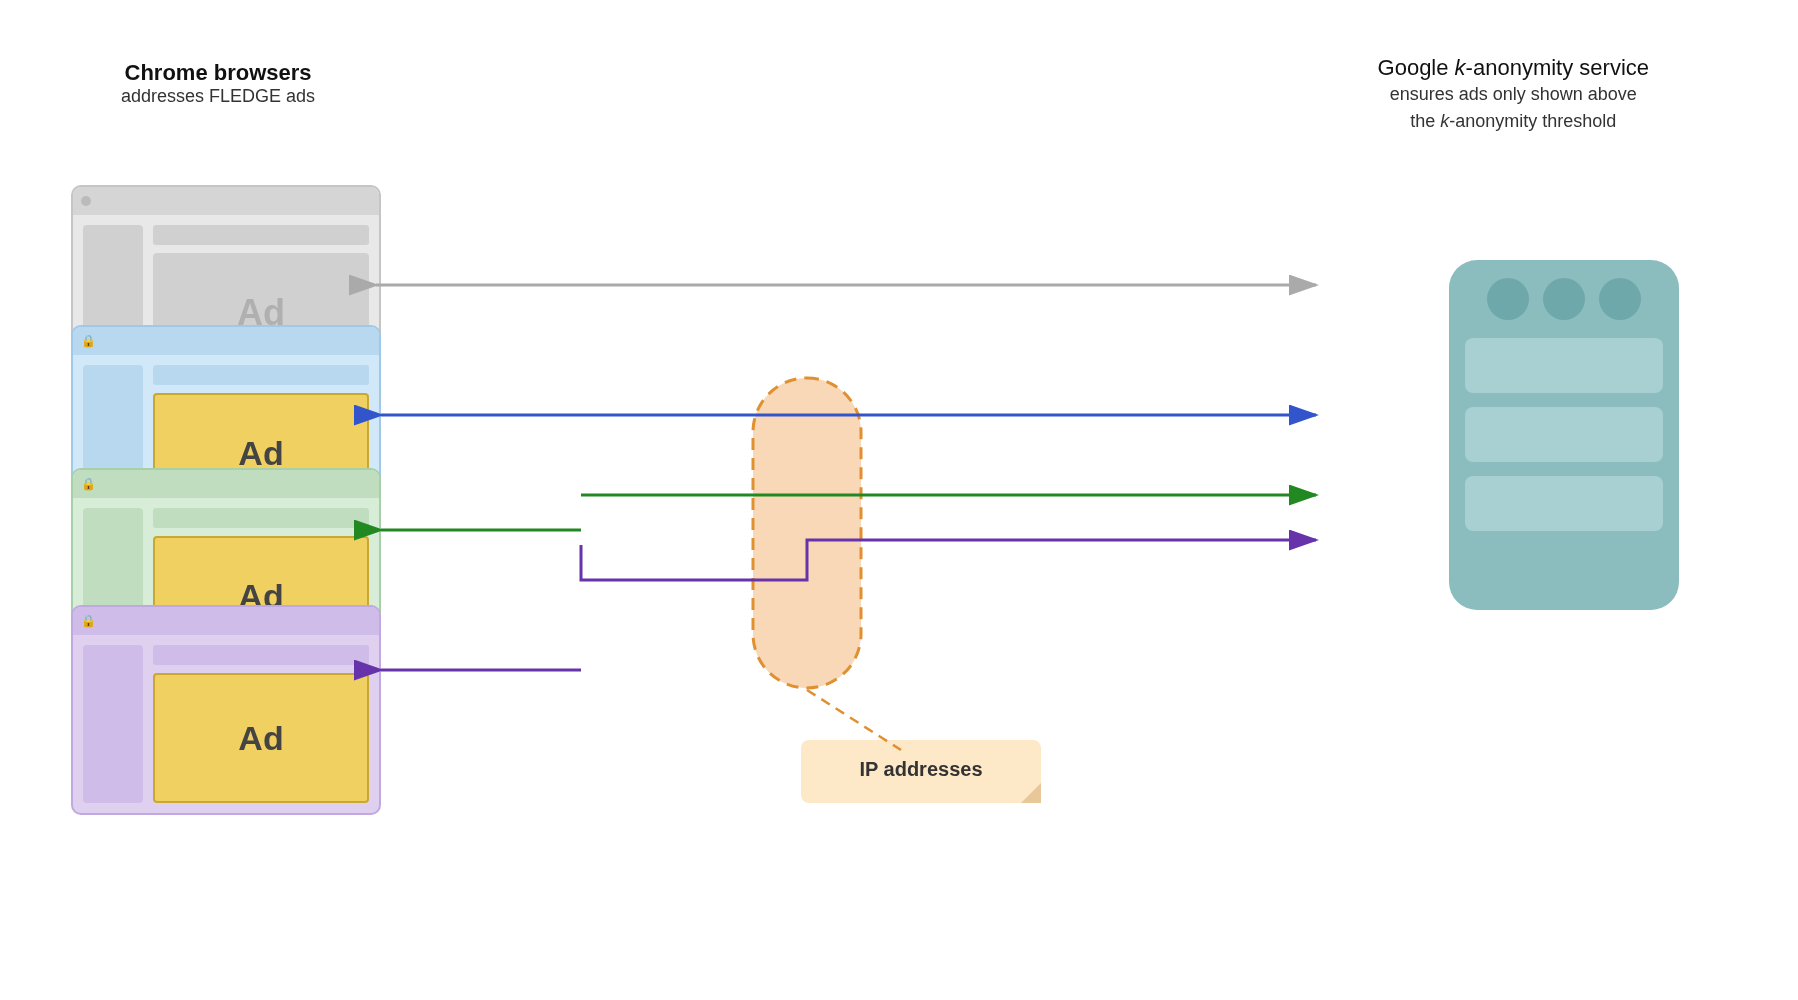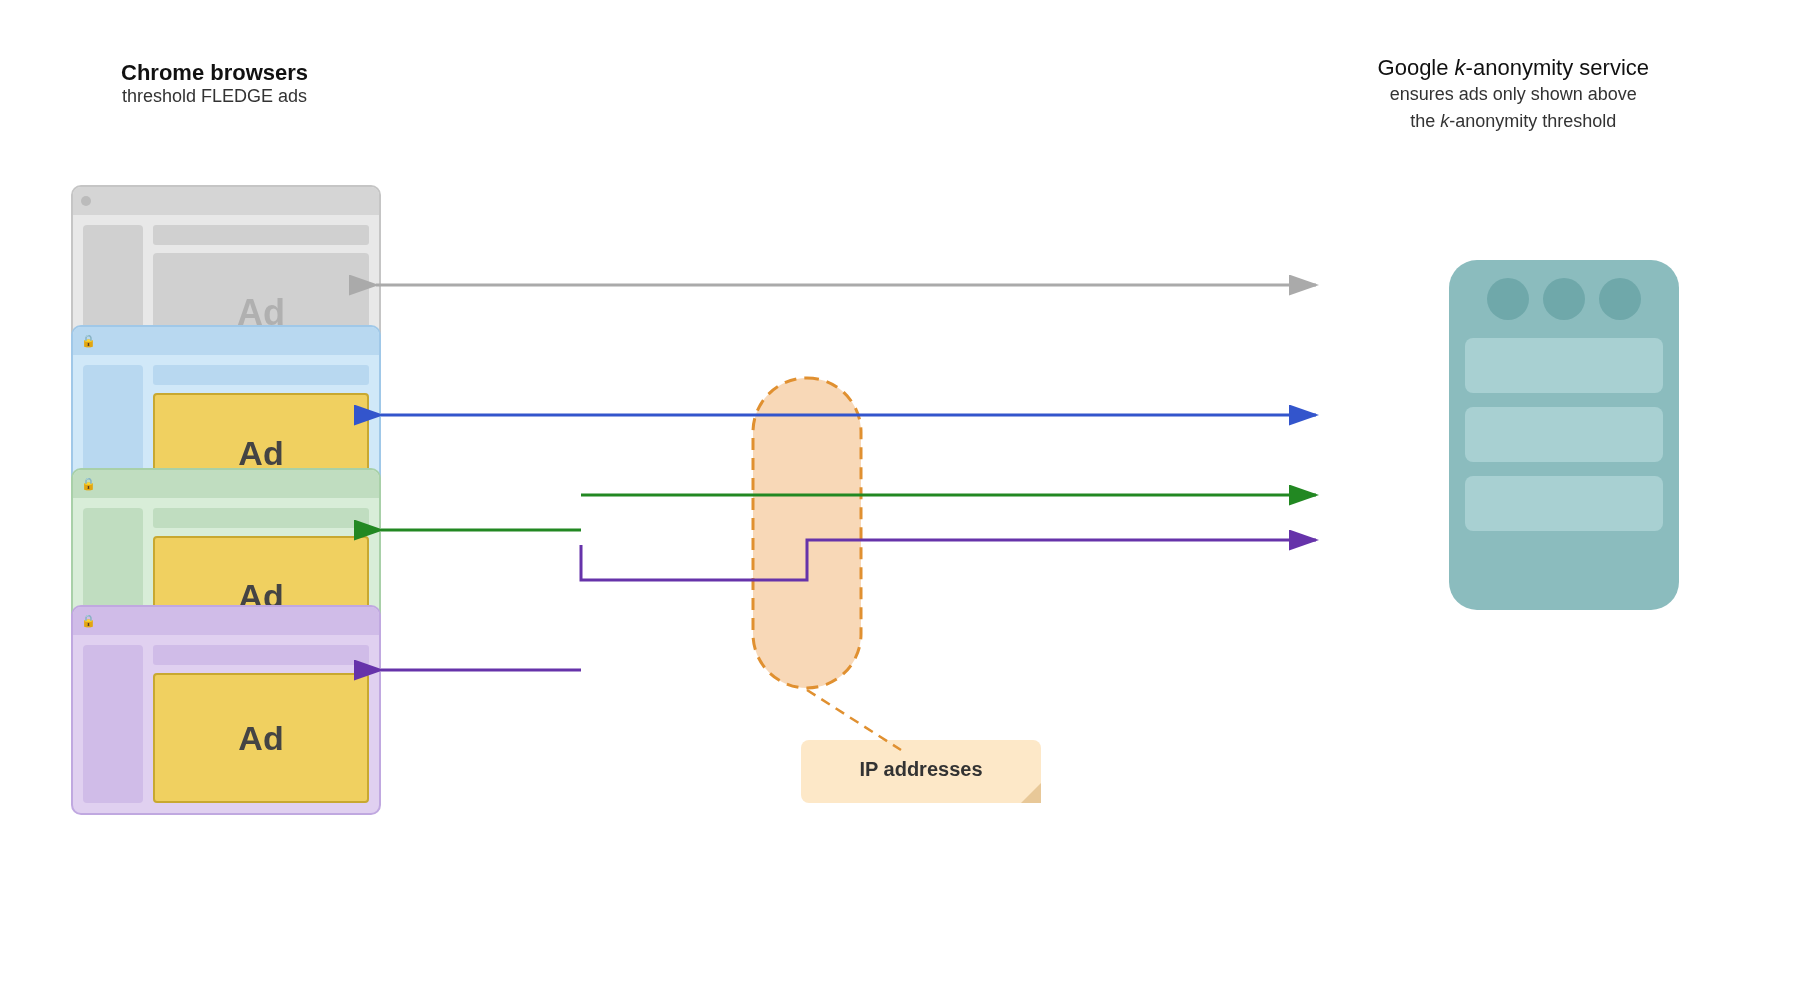--- a/index.html
+++ b/index.html
@@ -373,21 +373,21 @@
       pointer-events: none;
     }
   </style>
 </head>
 <body>
 
 <div class="diagram-container">
 
   <div class="top-label-left">
     <div class="bold">Chrome browsers</div>
-    <div class="sub">threshold FLEDGE ads</div>
+    <div class="sub">addresses FLEDGE ads</div>
   </div>
 
   <div class="top-label-right">
     <div class="bold">
       Google <em>k</em>-anonymity service
     </div>
     <div class="sub">
       ensures ads only shown above<br>the <em>k</em>-anonymity threshold
     </div>
   </div>

